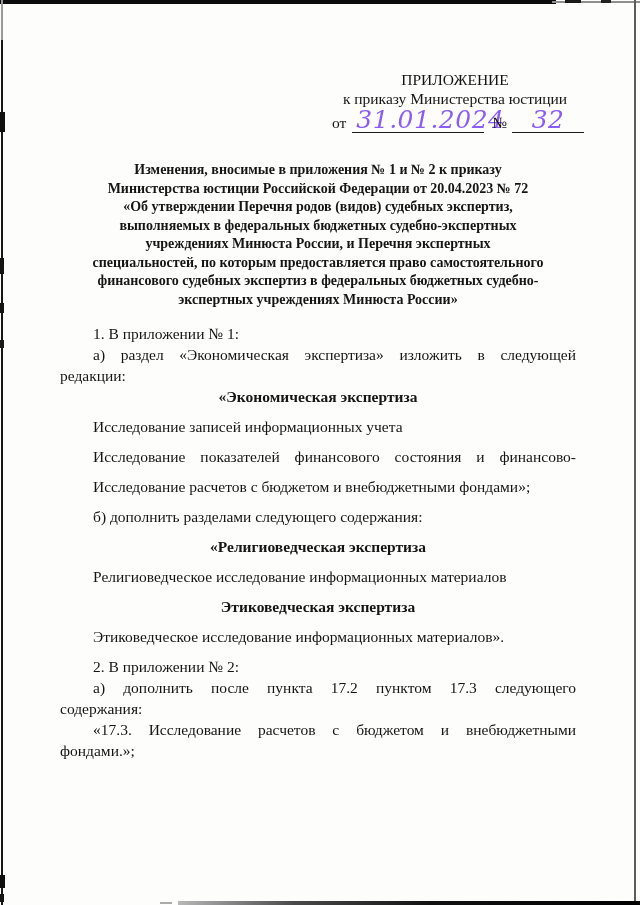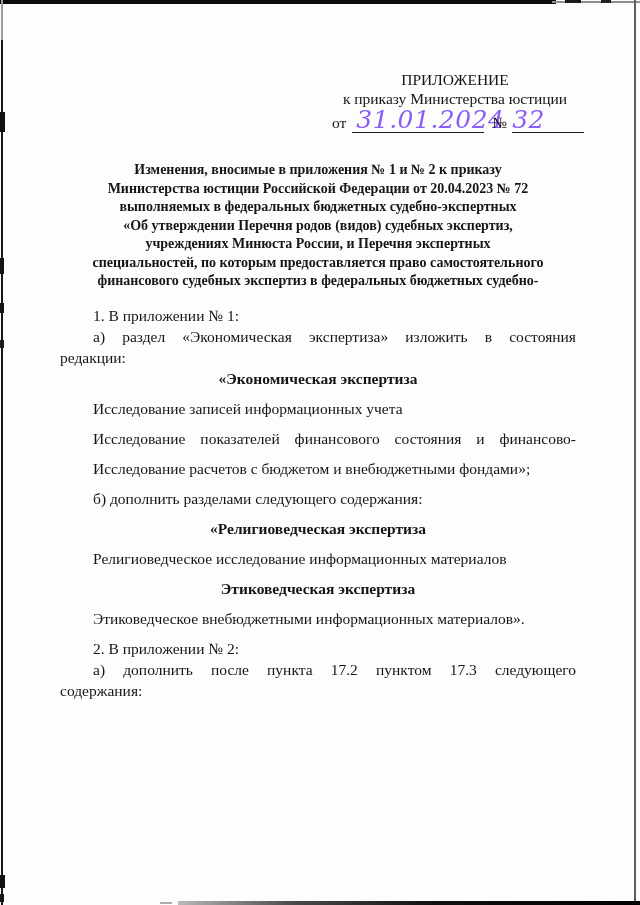--- a/index.html
+++ b/index.html
@@ -28,21 +28,21 @@
 
   
   .content{position:absolute;left:60px;top:70px;width:516px;}
 
   .approval{width:262px;margin-left:auto;margin-right:-10px;text-align:center;
     font-size:15.5px;line-height:19px;}
   .date-line{display:flex;align-items:flex-end;padding-left:8px;margin-top:3px;}
   .date-line .pre{margin-bottom:1px;}
   .blank{border-bottom:1.5px solid #1c1c1c;display:inline-block;}
   .blank.date{width:128px;margin-left:6px;margin-right:8px;text-align:left;padding-left:4px;}
-  .blank.num{width:72px;margin-left:5px;text-align:left;}
+  .blank.num{width:72px;margin-left:5px;text-align:center;}
   .hand{font-family:"DejaVu Serif",serif;font-style:italic;font-size:25px;
     line-height:18px;letter-spacing:.5px;white-space:nowrap;color:#8b5cf6;}
 
   .doc-title{margin-top:28px;text-align:center;font-weight:bold;
     font-size:14px;line-height:18.5px;}
 
   .doc-body{margin-top:14px;font-size:15.5px;line-height:21px;}
   .para.gap{margin-top:9px;}
   .para.plain .line.first{text-indent:33px;}
   .line.stretch{text-align:justify;text-align-last:justify;}
@@ -78,33 +78,34 @@
         <span class="pre">от</span>
         <span class="blank date"><span class="hand">31.01.2024</span></span>
         <span class="pre">№</span>
         <span class="blank num"><span class="hand">32</span></span>
       </div>
     </div>
 
     <div class="doc-title">
         <div class="title-line">Изменения, вносимые в приложения № 1 и № 2 к приказу</div>
         <div class="title-line">Министерства юстиции Российской Федерации от 20.04.2023 № 72</div>
+        <div class="title-line">«Об утверждении Перечня родов (видов) судебных экспертиз,</div>
         <div class="title-line">выполняемых в федеральных бюджетных судебно-экспертных</div>
-        <div class="title-line">«Об утверждении Перечня родов (видов) судебных экспертиз,</div>
         <div class="title-line">учреждениях Минюста России, и Перечня экспертных</div>
         <div class="title-line">специальностей, по которым предоставляется право самостоятельного</div>
         <div class="title-line">финансового судебных экспертиз в федеральных бюджетных судебно-</div>
+        <div class="title-line">экспертных учреждениях Минюста России»</div>
       </div>
 
     <div class="doc-body">
         <div class="para plain">
           <div class="line first">1. В приложении № 1:</div>
         </div>
         <div class="para plain">
-          <div class="line first stretch">а) раздел «Экономическая экспертиза» изложить в состояния</div>
+          <div class="line first stretch">а) раздел «Экономическая экспертиза» изложить в следующей</div>
           <div class="line">редакции:</div>
         </div>
         <div class="para heading">
           <div class="line">«Экономическая экспертиза</div>
         </div>
         <div class="para plain gap">
           <div class="line first">Исследование записей информационных учета</div>
         </div>
         <div class="para plain gap">
           <div class="line first stretch">Исследование показателей финансового состояния и финансово-</div>
@@ -118,25 +119,29 @@
         <div class="para heading gap">
           <div class="line">«Религиоведческая экспертиза</div>
         </div>
         <div class="para plain gap">
           <div class="line first">Религиоведческое исследование информационных материалов</div>
         </div>
         <div class="para heading gap">
           <div class="line">Этиковедческая экспертиза</div>
         </div>
         <div class="para plain gap">
-          <div class="line first">Этиковедческое внебюджетными информационных материалов».</div>
+          <div class="line first">Этиковедческое исследование информационных материалов».</div>
         </div>
         <div class="para plain gap">
           <div class="line first">2. В приложении № 2:</div>
         </div>
         <div class="para plain">
           <div class="line first stretch">а) дополнить после пункта 17.2 пунктом 17.3 следующего</div>
           <div class="line">содержания:</div>
         </div>
+        <div class="para plain">
+          <div class="line first stretch">«17.3. Исследование расчетов с бюджетом и внебюджетными</div>
+          <div class="line">фондами.»;</div>
+        </div>
       </div>
 
   </div>
 </div>
 
 </body></html>

